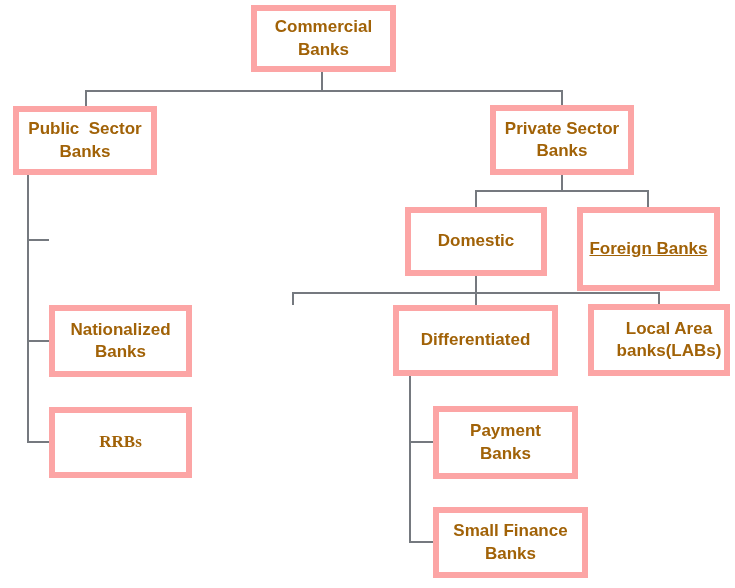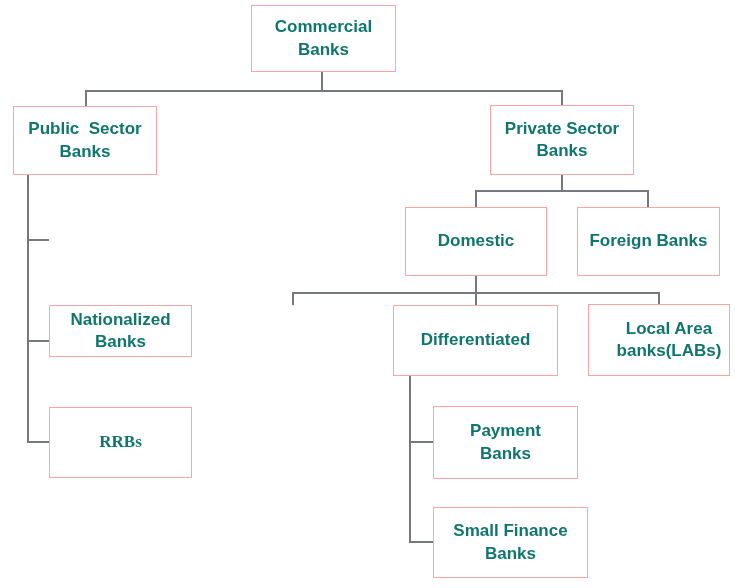--- a/index.html
+++ b/index.html
@@ -11,23 +11,23 @@
   #canvas {
     position: relative;
     width: 735px;
     height: 588px;
     background: #ffffff;
     overflow: hidden;
   }
   .node {
     position: absolute;
     box-sizing: border-box;
-    border: 1px solid #fca5a5;
+    border: 6px solid #fca5a5;
     background: #ffffff;
-    color: #0f766e;
+    color: #a16207;
     font-weight: 700;
     font-size: 17px;
     line-height: 1.3;
     text-align: center;
     display: flex;
     align-items: center;
     justify-content: center;
     white-space: pre-wrap;
     z-index: 2;
   }
@@ -37,24 +37,24 @@
     z-index: 1;
   }
   .line.h { height: 2px; }
   .line.v { width: 2px; }
 
   
   #n-commercial      { left:251px; top:5px;   width:145px; height:67px; }
   #n-public          { left:13px;  top:106px; width:144px; height:69px; }
   #n-private         { left:490px; top:105px; width:144px; height:70px; }
   #n-sbi             { left:49px;  top:205px; width:143px; height:70px; }
-  #n-nationalized    { left:49px;  top:305px; width:143px; height:52px; }
+  #n-nationalized    { left:49px;  top:305px; width:143px; height:72px; }
   #n-rrbs            { left:49px;  top:407px; width:143px; height:71px;font-family:Liberation Serif, serif; }
   #n-domestic        { left:405px; top:207px; width:142px; height:69px; }
-  #n-foreign         { left:577px; top:207px; width:143px; height:69px; }
+  #n-foreign         { left:577px; top:207px; width:143px; height:84px;text-decoration:underline; }
   #n-universal       { left:220px; top:305px; width:145px; height:70px; }
   #n-differentiated  { left:393px; top:305px; width:165px; height:71px; }
   #n-localarea       { left:588px; top:304px; width:142px; height:72px;padding-left:20px; }
   #n-payment         { left:433px; top:406px; width:145px; height:73px; }
   #n-smallfinance    { left:433px; top:507px; width:155px; height:71px; }
 </style>
 </head>
 <body>
 
 <div id="canvas">

